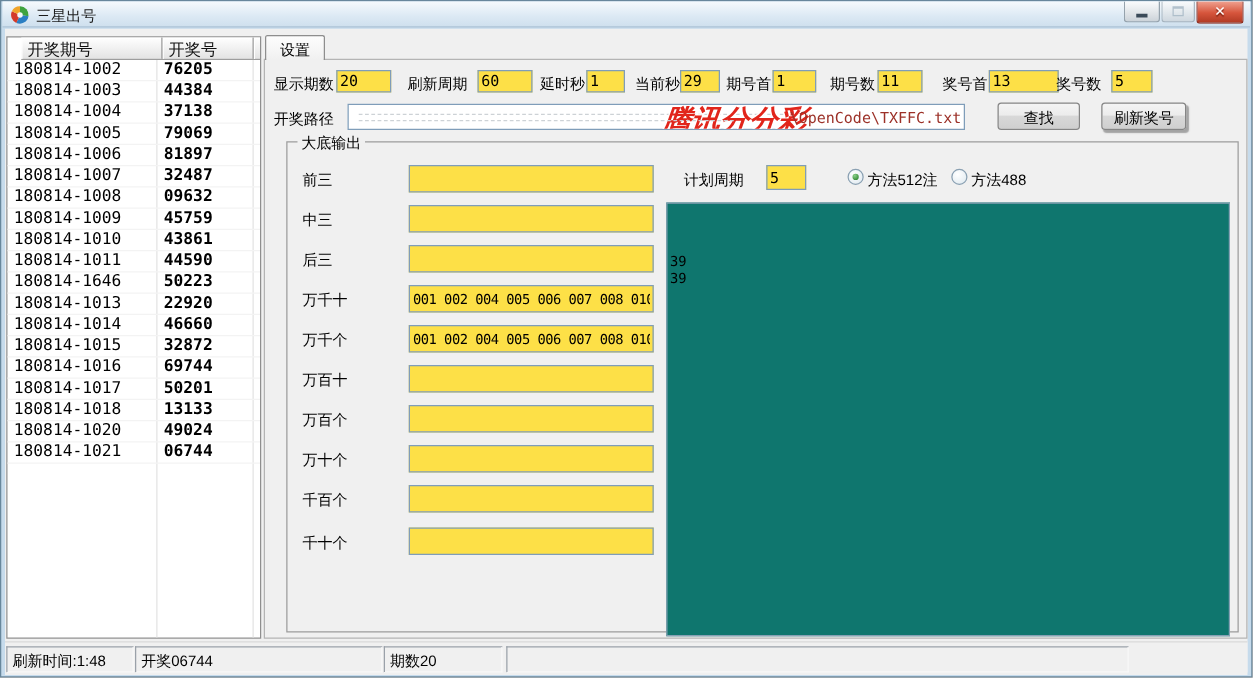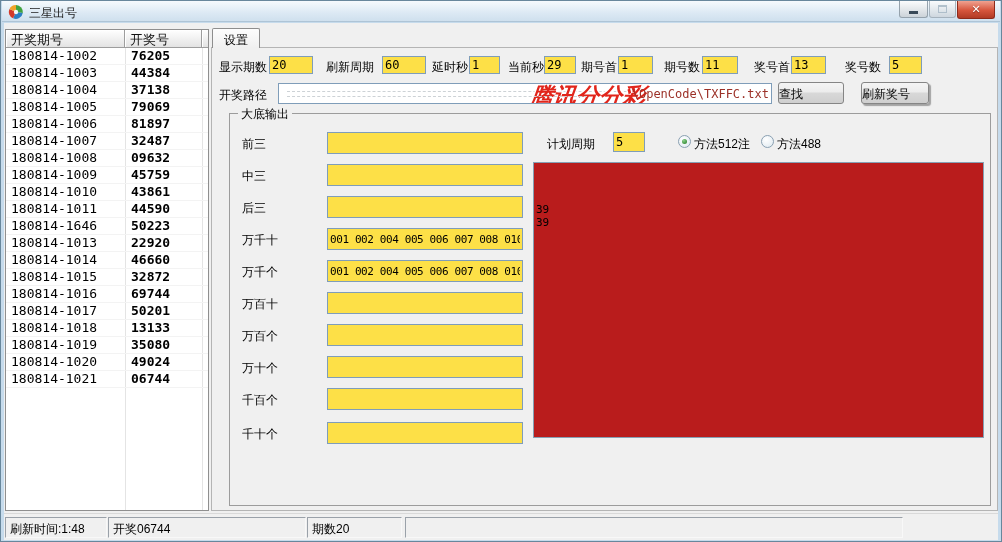--- a/index.html
+++ b/index.html
@@ -23,21 +23,21 @@
             background:linear-gradient(#f2a violet); background:linear-gradient(#f0a290,#d6553c 55%,#b13a24);
             color:#fff; font-size:11px; font-weight:bold; text-shadow:0 1px 1px #7c2212; }
   .minbar { width:9px; height:3px; background:#3a4a58; margin-top:6px; }
   .maxsq { width:9px; height:8px; border:1px solid #9fb0bd; border-top:2px solid #9fb0bd; }
   .client { position:absolute; left:3px; top:22px; right:3px; bottom:3px; background:#f0f0f0; }
 
   
   .lv { position:absolute; left:1px; top:6px; width:204px; height:482px;
         background:#fff; border:1px solid #8f8f8f; }
   .lv-head { display:flex; height:18px; background:linear-gradient(#ffffff,#e3e3e3);
-             border-bottom:1px solid #9d9d9d; }
+             border-bottom:1px solid #9d9d9d;margin-left:11px; }
   .hcell { font-size:13px; color:#111; padding:1px 0 0 5px;
            border-right:1px solid #9d9d9d; box-shadow:inset 1px 1px 0 #fff; }
   .hc1 { width:119px; } .hc2 { width:77px; } .hc3 { flex:1; border-right:none; }
   .gridv { position:absolute; top:18px; bottom:0; width:1px; background:#e4e4e4; }
   .trow { display:flex; height:17px; font-family:"DejaVu Sans Mono","Liberation Mono",monospace;
           font-size:13px; color:#000; border-bottom:1px solid #f3f3f3; position:relative; z-index:1;}
   .trow .c1 { width:119px; padding-left:5px; }
   .trow .c2 { width:77px; padding-left:6px;font-weight:bold; }
 
   
@@ -60,30 +60,30 @@
   .path-box::before { left:8px; top:7px; width:360px; }
   .path-box::after  { left:8px; top:12px; width:300px; }
   .watermark { position:absolute; right:126px; top:-3px; font-size:23px; font-weight:bold;
                font-style:italic; color:#e1251b; transform:skewX(-6deg); white-space:nowrap;
                text-shadow:1px 1px 0 #fff,-1px -1px 0 #fff,1px -1px 0 #fff,-1px 1px 0 #fff; }
   .path-suffix { position:absolute; right:2px; top:3px; font-size:12px; color:#9c3128;
                  font-family:"DejaVu Sans Mono","Liberation Mono",monospace; }
 
   .btn { position:absolute; height:22px; border:1px solid #858585; border-radius:3px;
          background:linear-gradient(#f4f4f4,#ececec 45%,#d8d8d8 50%,#cfcfcf);
-         font-size:12px; color:#000; text-align:left; padding-top:3px; cursor:default; }
+         font-size:12px; color:#000; text-align:center; padding-top:3px; cursor:default;margin-left:20px; }
   .btn.shadowed { box-shadow:2px 2px 1px rgba(100,100,100,.55); }
 
   .groupbox { position:absolute; left:225px; top:90px; width:762px; height:393px;
               border:1px solid #9c9c9c; }
   .group-title { position:absolute; left:8px; top:-8px; background:#f0f0f0;
                  padding:0 3px; font-size:12px; }
 
-  .outbox { position:absolute; left:303px; top:48px; width:451px; height:276px;
-            background:#b91c1c; border:1px solid #86a0b4; font-family:"DejaVu Sans Mono","Liberation Mono",monospace;
+  .outbox { position:absolute; left:303px; top:48px; width:451px; height:347px;
+            background:#0f766e; border:1px solid #86a0b4; font-family:"DejaVu Sans Mono","Liberation Mono",monospace;
             font-size:11px; line-height:13px; padding:1px 2px; white-space:pre; overflow:hidden; }
 
   .radio { position:absolute; width:13px; height:13px; border-radius:50%;
            border:1px solid #8aa0b2; background:radial-gradient(circle at 38% 32%,#ffffff,#dde8ef); }
   .radio.sel::after { content:""; position:absolute; left:3px; top:3px; width:5px; height:5px;
            border-radius:50%; background:radial-gradient(circle at 35% 30%,#8cd08c,#1e7a1e); }
 
   .statusbar { position:absolute; left:0; right:0; top:490px; height:27px;
                background:#f0f0f0; border-top:1px solid #d9d9d9; }
   .sbpanel { position:absolute; top:3px; height:21px; font-size:12px; padding:3px 0 0 4px;
@@ -189,24 +189,20 @@
         </div>
       <div class="trow">
           <span class="c1">180814-1017</span>
           <span class="c2">50201</span>
         </div>
       <div class="trow">
           <span class="c1">180814-1018</span>
           <span class="c2">13133</span>
         </div>
       <div class="trow">
-          <span class="c1">180814-1019</span>
-          <span class="c2">35080</span>
-        </div>
-      <div class="trow">
           <span class="c1">180814-1020</span>
           <span class="c2">49024</span>
         </div>
       <div class="trow">
           <span class="c1">180814-1021</span>
           <span class="c2">06744</span>
         </div>
     </div>
 
     <div class="tab">设置</div>
@@ -218,21 +214,21 @@
     <input class="tb" style="left: 378px; top: 33px; width: 44px;" value="60">
     <span class="lbl" style="left:428px;top:36px">延时秒</span>
     <input class="tb" style="left: 465px; top: 33px; width: 31px;" value="1">
     <span class="lbl" style="left:504px;top:36px">当前秒</span>
     <input class="tb" style="left: 540px; top: 33px; width: 32px;" value="29">
     <span class="lbl" style="left:577px;top:36px">期号首</span>
     <input class="tb" style="left: 614px; top: 33px; width: 35px;" value="1">
     <span class="lbl" style="left:660px;top:36px">期号数</span>
     <input class="tb" style="left: 698px; top: 33px; width: 36px;" value="11">
     <span class="lbl" style="left:750px;top:36px">奖号首</span>
-    <input class="tb" style="left: 787px; top: 33px; width: 35px;" value="13">
+    <input class="tb" style="left: 787px; top: 33px; width: 56px;" value="13">
     <span class="lbl" style="left:841px;top:36px">奖号数</span>
     <input class="tb" style="left: 885px; top: 33px; width: 33px;" value="5">
 
     <span class="lbl" style="left:215px;top:64px">开奖路径</span>
     <div class="path-box">
       <span class="watermark">腾讯分分彩</span>
       <span class="path-suffix">\OpenCode\TXFFC.txt</span>
     </div>
     <div class="btn" style="left:774px;top:59px;width:66px">查找</div>
     <div class="btn shadowed" style="left:857px;top:59px;width:68px">刷新奖号</div>

